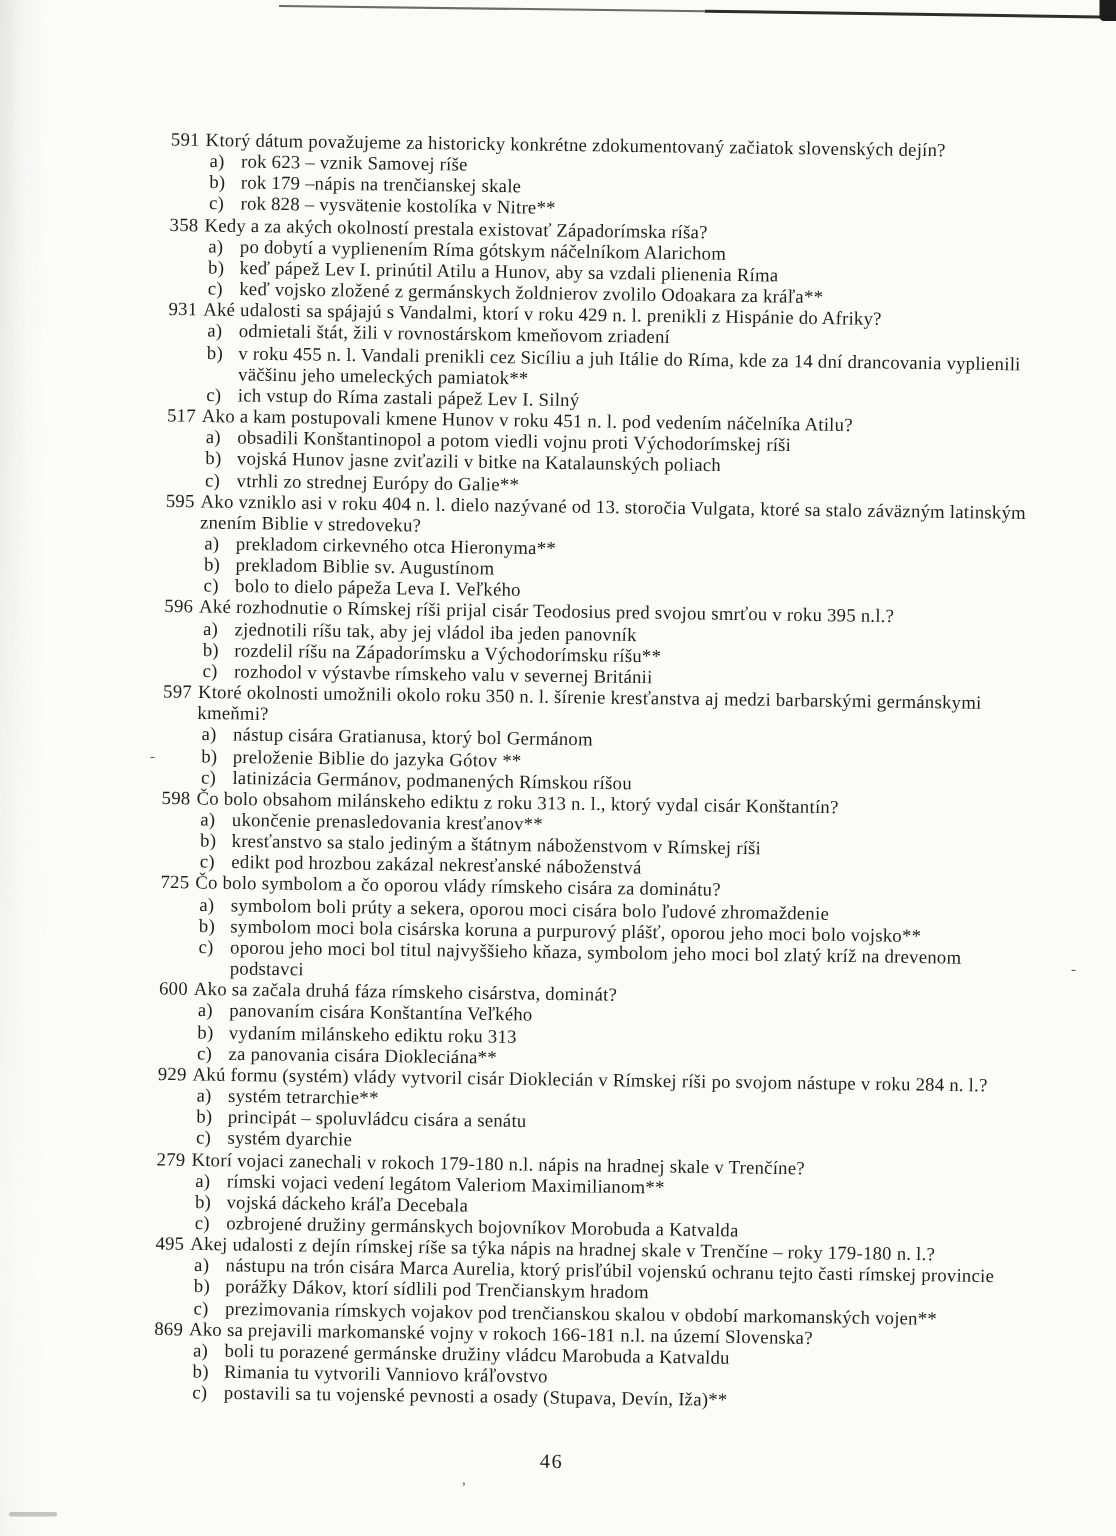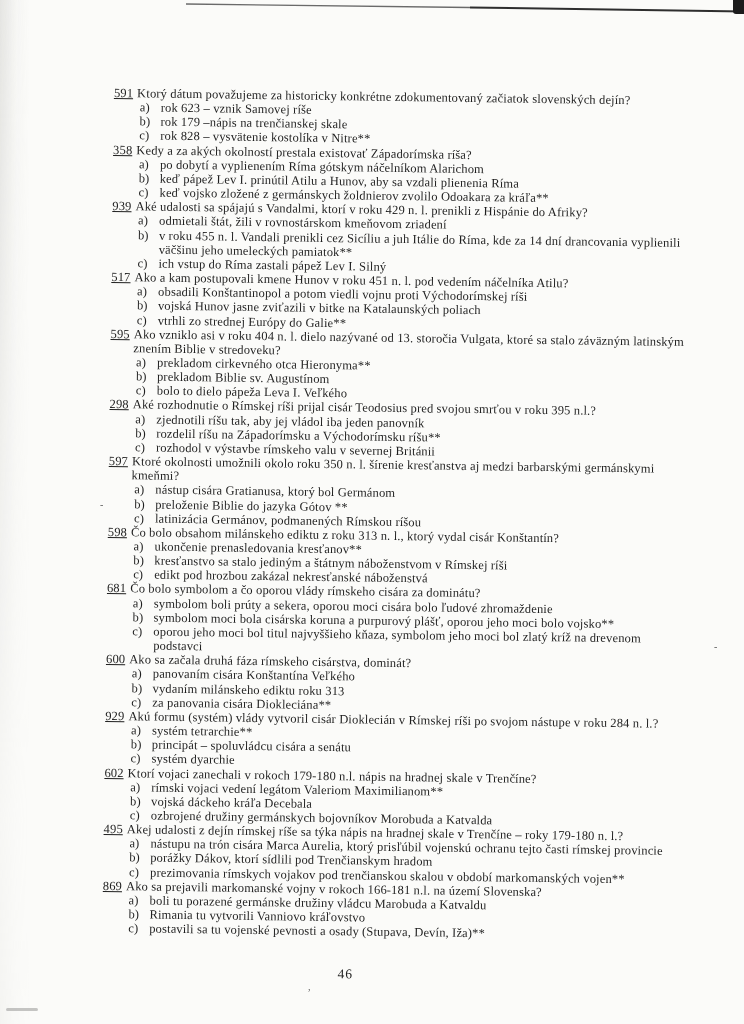--- a/index.html
+++ b/index.html
@@ -64,36 +64,36 @@
     letter-spacing: 0.15px;
     transform: rotate(0.8deg);
     transform-origin: 290px 430px;
     color: var(--ink);
   }
   .question { margin: 0; }
   .stem {
     padding-left: 23px;
     text-indent: -23px;
   }
-  .qnum { padding-right: 4px; text-decoration: underline; }
+  .qnum { padding-right: 4px; }
   .option {
     position: relative;
     padding-left: 47px;
   }
   .letter {
     position: absolute;
     left: 26px;
     top: 0;
   }
   .page-number {
     position: absolute;
     left: 236px;
     top: 878px;
     width: 60px;
-    text-align: left;
+    text-align: center;
     font-size: 13.5px;
     letter-spacing: 1px;
   }
 </style>
 </head>
 <body>
 
 <div class="paper">
 
   <div class="left-edge"></div>
@@ -143,21 +143,21 @@
   </div>
 
   <div class="option">
     <span class="letter">c)</span><span class="otext">keď vojsko zložené z germánskych žoldnierov zvolilo Odoakara za kráľa**</span>
   </div>
 </div>
   </div>
 
   <div class="question">
     <div class="stem">
-      <span class="qnum">939</span><span class="qtext">Aké udalosti sa spájajú s Vandalmi, ktorí v roku 429 n. l. prenikli z Hispánie do Afriky?</span>
+      <span class="qnum">931</span><span class="qtext">Aké udalosti sa spájajú s Vandalmi, ktorí v roku 429 n. l. prenikli z Hispánie do Afriky?</span>
     </div>
     <div class="options">
   <div class="option">
     <span class="letter">a)</span><span class="otext">odmietali štát, žili v rovnostárskom kmeňovom zriadení</span>
   </div>
 
   <div class="option">
     <span class="letter">b)</span><span class="otext">v roku 455 n. l. Vandali prenikli cez Sicíliu a juh Itálie do Ríma, kde za 14 dní drancovania vyplienili väčšinu jeho umeleckých pamiatok**</span>
   </div>
 
@@ -200,21 +200,21 @@
   </div>
 
   <div class="option">
     <span class="letter">c)</span><span class="otext">bolo to dielo pápeža Leva I. Veľkého</span>
   </div>
 </div>
   </div>
 
   <div class="question">
     <div class="stem">
-      <span class="qnum">298</span><span class="qtext">Aké rozhodnutie o Rímskej ríši prijal cisár Teodosius pred svojou smrťou v roku 395 n.l.?</span>
+      <span class="qnum">596</span><span class="qtext">Aké rozhodnutie o Rímskej ríši prijal cisár Teodosius pred svojou smrťou v roku 395 n.l.?</span>
     </div>
     <div class="options">
   <div class="option">
     <span class="letter">a)</span><span class="otext">zjednotili ríšu tak, aby jej vládol iba jeden panovník</span>
   </div>
 
   <div class="option">
     <span class="letter">b)</span><span class="otext">rozdelil ríšu na Západorímsku a Východorímsku ríšu**</span>
   </div>
 
@@ -257,21 +257,21 @@
   </div>
 
   <div class="option">
     <span class="letter">c)</span><span class="otext">edikt pod hrozbou zakázal nekresťanské náboženstvá</span>
   </div>
 </div>
   </div>
 
   <div class="question">
     <div class="stem">
-      <span class="qnum">681</span><span class="qtext">Čo bolo symbolom a čo oporou vlády rímskeho cisára za dominátu?</span>
+      <span class="qnum">725</span><span class="qtext">Čo bolo symbolom a čo oporou vlády rímskeho cisára za dominátu?</span>
     </div>
     <div class="options">
   <div class="option">
     <span class="letter">a)</span><span class="otext">symbolom boli prúty a sekera, oporou moci cisára bolo ľudové zhromaždenie</span>
   </div>
 
   <div class="option">
     <span class="letter">b)</span><span class="otext">symbolom moci bola cisárska koruna a purpurový plášť, oporou jeho moci bolo vojsko**</span>
   </div>
 
@@ -314,21 +314,21 @@
   </div>
 
   <div class="option">
     <span class="letter">c)</span><span class="otext">systém dyarchie</span>
   </div>
 </div>
   </div>
 
   <div class="question">
     <div class="stem">
-      <span class="qnum">602</span><span class="qtext">Ktorí vojaci zanechali v rokoch 179-180 n.l. nápis na hradnej skale v Trenčíne?</span>
+      <span class="qnum">279</span><span class="qtext">Ktorí vojaci zanechali v rokoch 179-180 n.l. nápis na hradnej skale v Trenčíne?</span>
     </div>
     <div class="options">
   <div class="option">
     <span class="letter">a)</span><span class="otext">rímski vojaci vedení legátom Valeriom Maximilianom**</span>
   </div>
 
   <div class="option">
     <span class="letter">b)</span><span class="otext">vojská dáckeho kráľa Decebala</span>
   </div>
 

